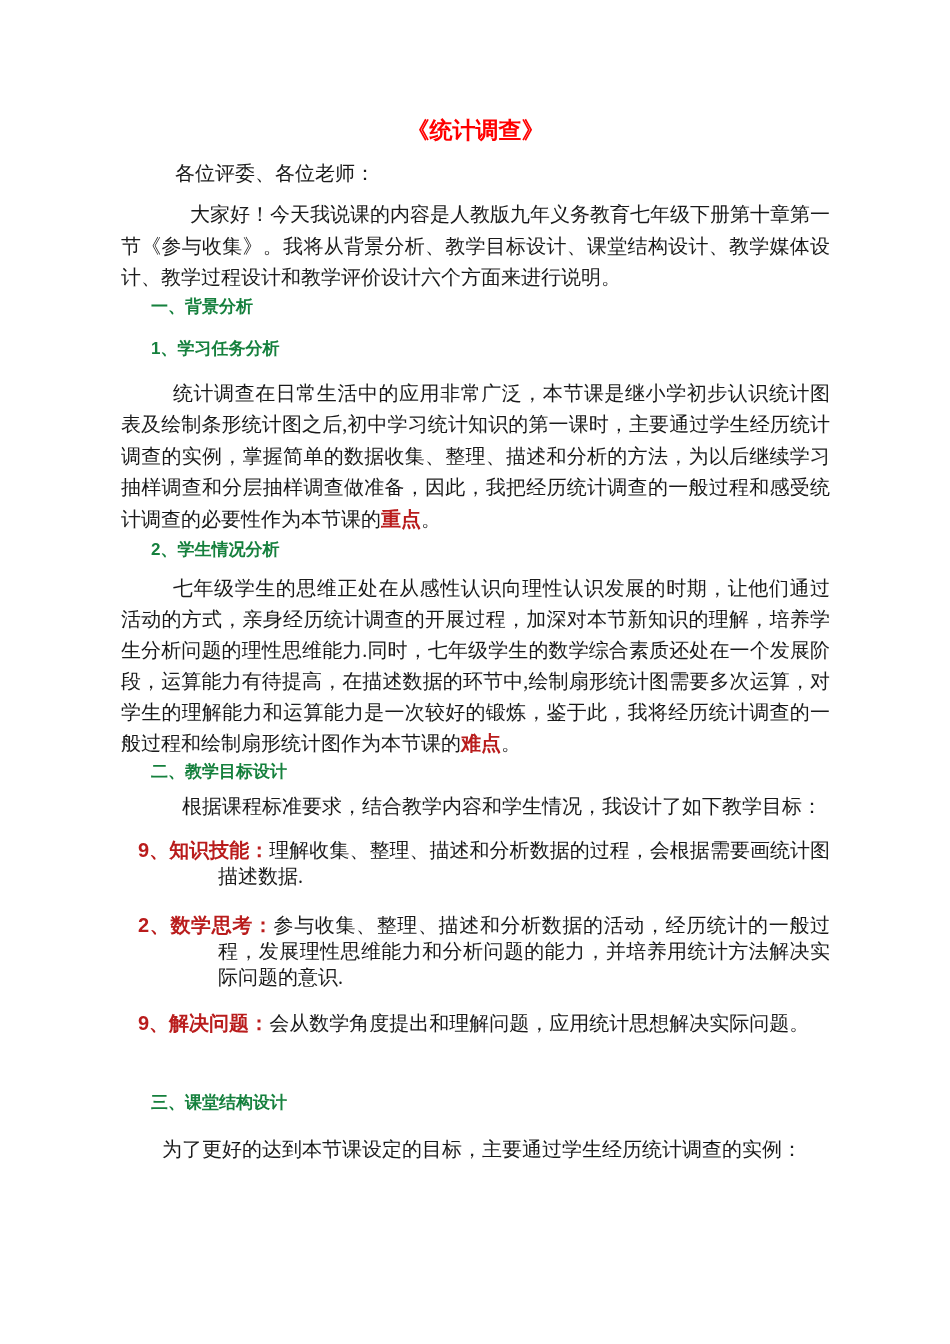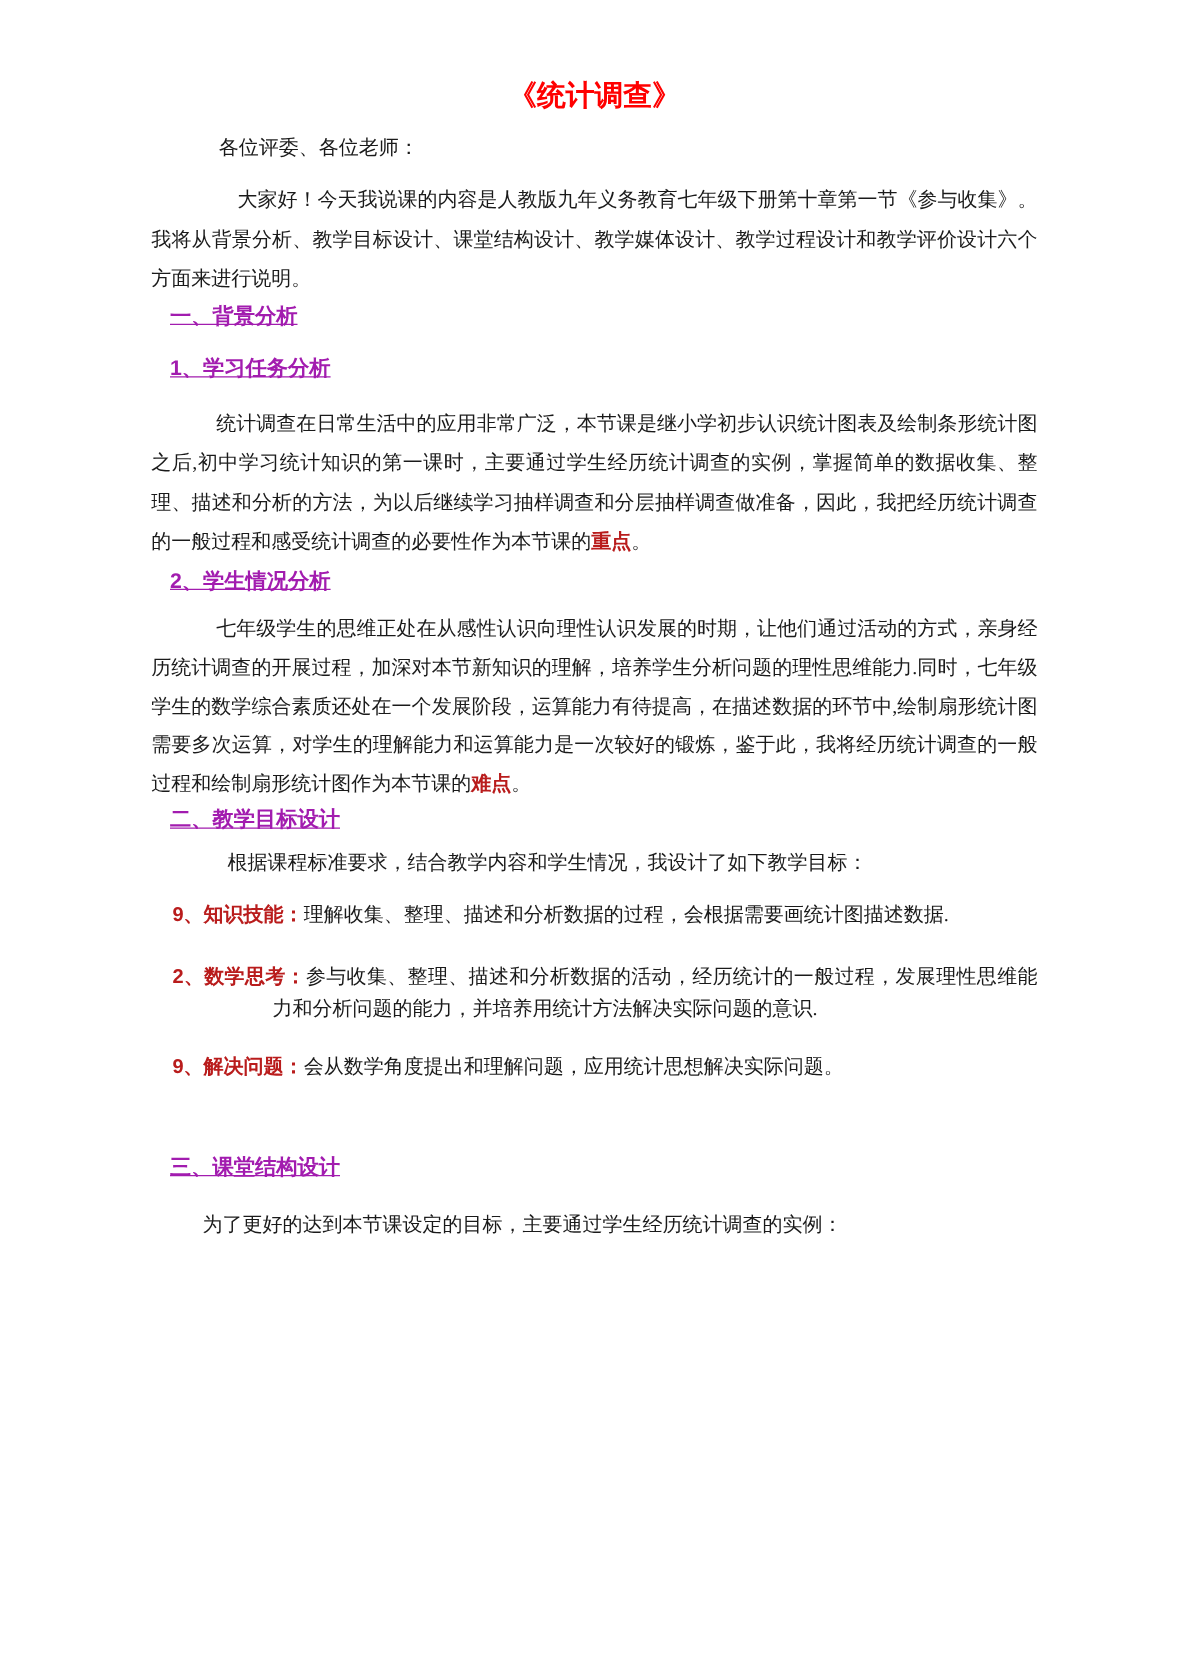--- a/index.html
+++ b/index.html
@@ -1,50 +1,49 @@
 <!DOCTYPE html>
 <html><head>
 <meta charset="utf-8">
 <style>
   * { margin: 0; padding: 0; box-sizing: border-box; }
   html, body { width: 950px; height: 1344px; background: #ffffff; overflow: hidden; }
   body { font-family: "Liberation Serif", serif; color: #1a1a1a; }
 
   .doc {
     width: 950px; height: 1344px;
-    padding: 60px 120px 0 121px;
+    padding: 114px 120px 0 121px;
   }
 
   .doc-title {
     font-family: "Liberation Sans", sans-serif;
     font-size: 23px; font-weight: bold;
     color: #ff0000;
     text-align: center;
     line-height: 32px;
     margin-bottom: 13px;
   }
 
-  p { font-size: 16px; text-align: justify; }
+  p { font-size: 20px; text-align: justify; }
 
   .greeting {
     line-height: 28px;
     text-indent: 54px;
     margin-bottom: 12px;
   }
 
   .para { line-height: 31.5px; }
   .intro { text-indent: 69px; margin-bottom: 0; }
 
   h2, h3 {
     font-family: "Liberation Sans", sans-serif;
     font-size: 17px; font-weight: bold;
     line-height: 26px;
-    margin-left: 15px;
-    color: #a21caf;
-    text-decoration: underline;
+    margin-left: 30px;
+    color: #15803d;
   }
 
   .h-bg   { margin-top: 0; }
   .h-task { margin-top: 16px; }
   .p-task { text-indent: 52px; margin-top: 16px; }
   .h-stu  { margin-top: 2px; }
   .p-stu  { text-indent: 52px; margin-top: 10px; line-height: 31px; }
   .h-obj  { margin-top: 0; }
   .p-obj-intro { text-indent: 61px; margin-top: 6px; line-height: 31.5px; }
 

